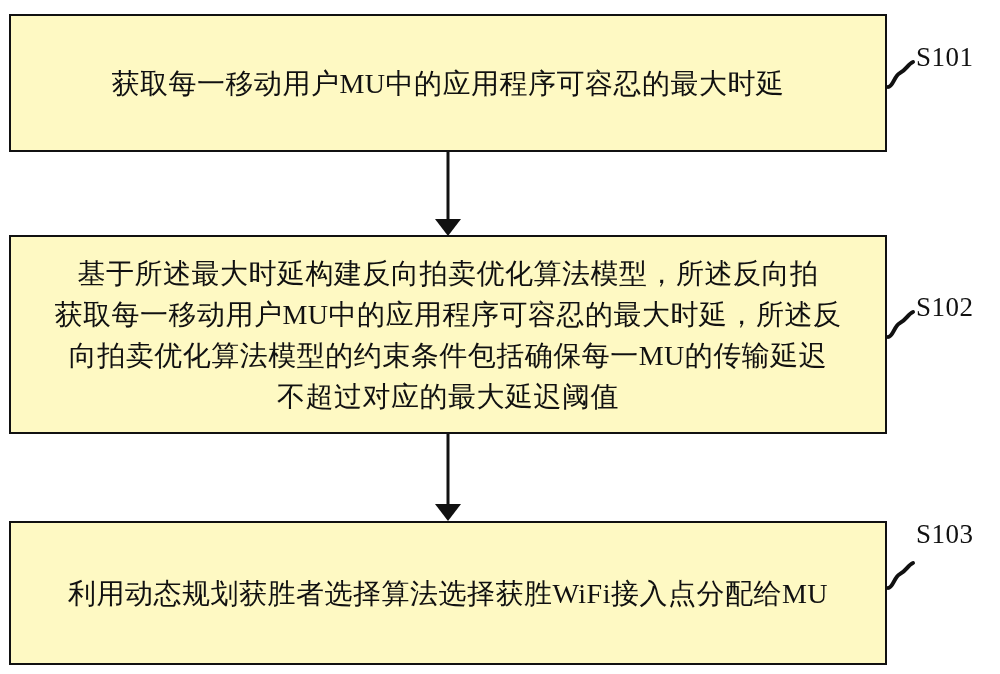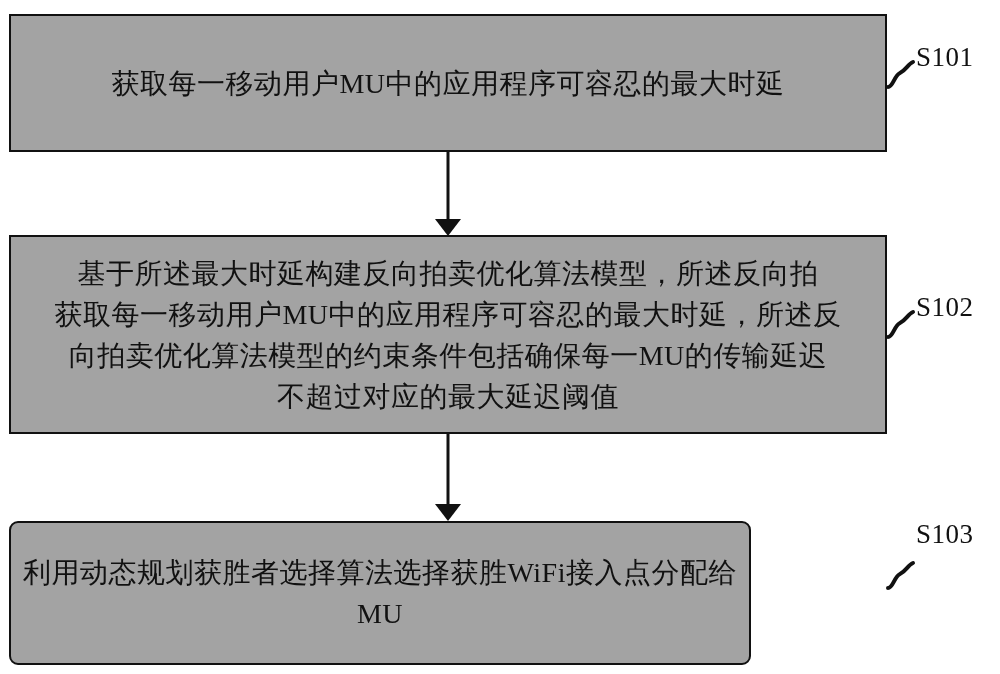--- a/index.html
+++ b/index.html
@@ -21,21 +21,21 @@
     left: 0;
     top: 0;
     width: 1000px;
     height: 674px;
   }
 
   .flow-box {
     position: absolute;
     box-sizing: border-box;
     border: 2px solid #111111;
-    background: #a3a3a3;
+    background: #fef9c3;
     display: flex;
     align-items: center;
     justify-content: center;
   }
 
   .box-text {
     font-family: "Liberation Serif", "DejaVu Serif", serif;
     font-size: 28px;
     line-height: 41px;
     color: #111111;
@@ -83,21 +83,21 @@
     <div class="box-text">获取每一移动用户MU中的应用程序可容忍的最大时延</div>
   </div>
 
   <div class="flow-box" id="box-s102" style="left:9px; top:235px; width:878px; height:199px;">
     <div class="box-text justified">基于所述最大时延构建反向拍卖优化算法模型，所述反向拍
 获取每一移动用户MU中的应用程序可容忍的最大时延，所述反
 向拍卖优化算法模型的约束条件包括确保每一MU的传输延迟
 不超过对应的最大延迟阈值</div>
   </div>
 
-  <div class="flow-box" id="box-s103" style="left:9px; top:521px; width:742px; height:144px;border-radius:9px;">
+  <div class="flow-box" id="box-s103" style="left:9px; top:521px; width:878px; height:144px;">
     <div class="box-text">利用动态规划获胜者选择算法选择获胜WiFi接入点分配给MU</div>
   </div>
 
   <div class="step-label" style="left:916px; top:44px;">S101</div>
 
   <div class="step-label" style="left:916px; top:294px;">S102</div>
 
   <div class="step-label" style="left:916px; top:521px;">S103</div>
 
   <svg id="overlay-svg" viewBox="0 0 1000 674">

